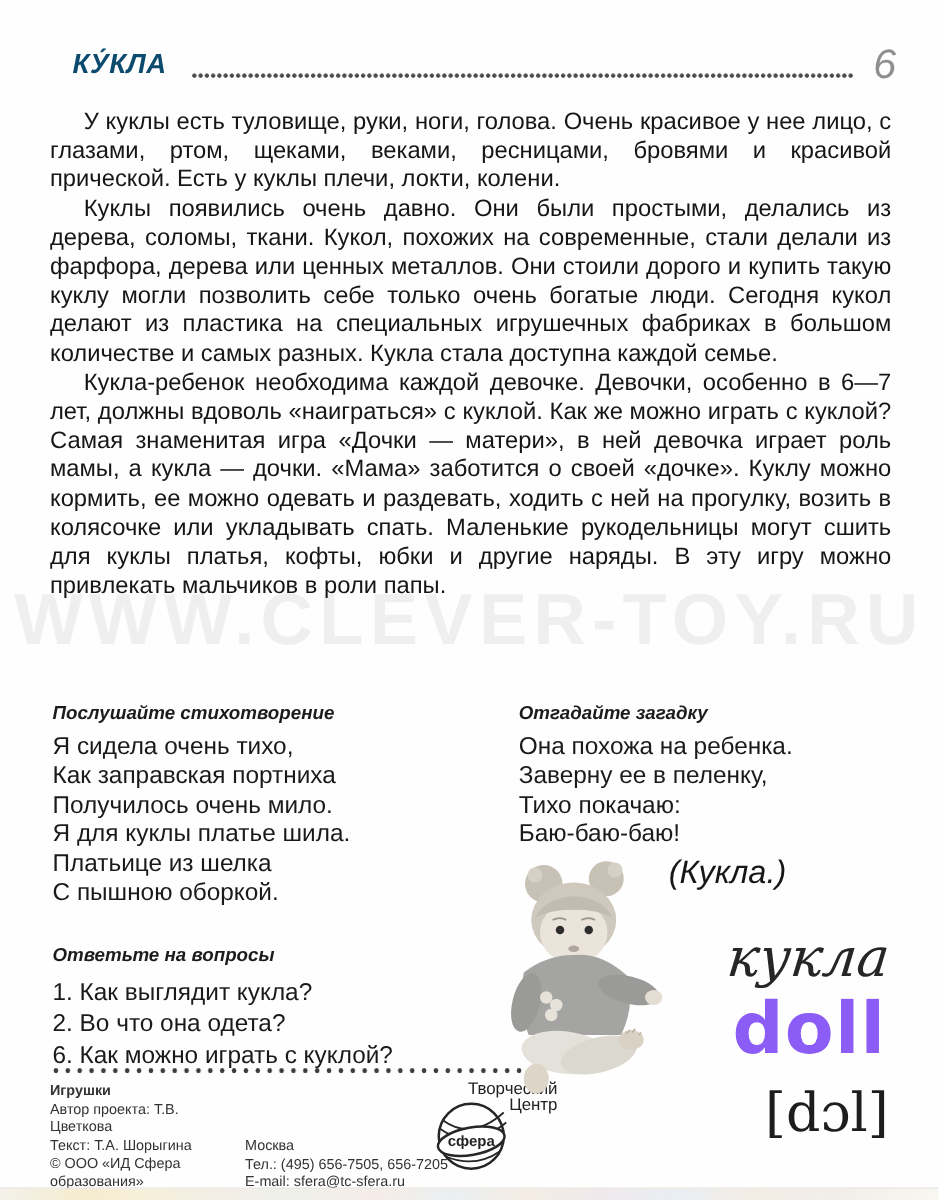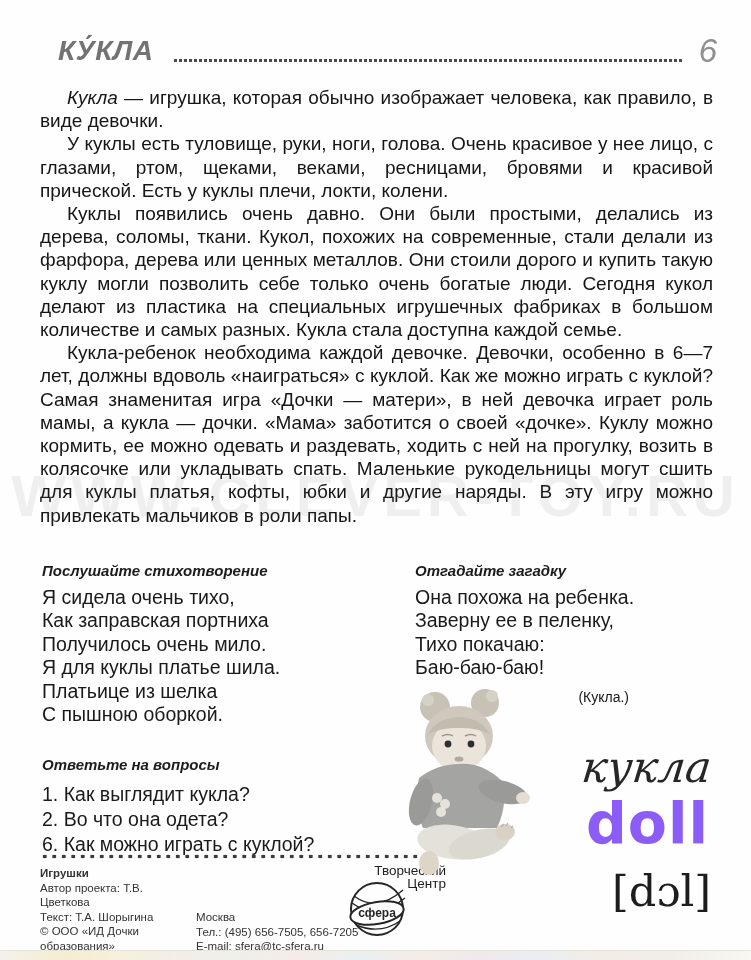--- a/index.html
+++ b/index.html
@@ -11,22 +11,22 @@
     font-family:"Liberation Sans",sans-serif;
     color:#161616;
   }
   
   .header{
     position:absolute;left:58px;right:34px;top:30px;height:38px;
     display:flex;align-items:flex-end;
   }
   .page-title{
     font-style:italic;font-weight:bold;
-    font-size:28px;line-height:34px;letter-spacing:.5px;
-    color:#737373;white-space:nowrap;
+    font-size:22px;line-height:34px;letter-spacing:.5px;
+    color:#0c4a6e;white-space:nowrap;
   }
   .title-dots{
     flex:1;height:5px;margin:0 16px 5px 20px;
     background-image:radial-gradient(circle,#4a4a4a 1.5px,transparent 1.8px);
     background-size:5px 5px;background-repeat:repeat-x;background-position:0 50%;
   }
   .page-number{
     font-style:italic;font-size:33px;line-height:34px;color:#8f8f8f;
   }
   
@@ -49,21 +49,21 @@
   .section-heading{
     font-weight:bold;font-style:italic;font-size:15px;line-height:24px;
     margin:0 0 3px 0;color:#1c1c1c;
   }
   .poem{position:absolute;left:42px;top:559px;width:350px;}
   .poem-line,.riddle-line,.question-line{
     font-size:19.5px;line-height:23.4px;color:#1a1a1a;
   }
   .riddle{position:absolute;left:415px;top:559px;width:302px;}
   .riddle-answer{
-    font-size:14px;line-height:23px;
+    font-style:italic;font-size:26px;line-height:23px;
     text-align:right;padding-right:88px;margin-top:6px;
   }
   .questions{position:absolute;left:42px;top:753px;width:360px;}
   .questions .section-heading{margin-bottom:5px;}
   .question-line{line-height:25px;}
   
   .doll-photo{
     position:absolute;left:397px;top:686px;width:133px;height:192px;z-index:3;
   }
   
@@ -121,21 +121,20 @@
 
   <div class="header">
     <span class="page-title">КУ́КЛА</span>
     <span class="title-dots"></span>
     <span class="page-number">6</span>
   </div>
 
   <div class="watermark">WWW.CLEVER-TOY.RU</div>
 
   <div class="article">
-    <p><span class="lead-italic">Кукла</span><span> — игрушка, которая обычно изображает человека, как правило, в виде девочки.</span></p>
     <p>У куклы есть туловище, руки, ноги, голова. Очень красивое у нее лицо, с глазами, ртом, щеками, веками, ресницами, бровями и красивой прической. Есть у куклы плечи, локти, колени.</p>
     <p>Куклы появились очень давно. Они были простыми, делались из дерева, соломы, ткани. Кукол, похожих на современные, стали делали из фарфора, дерева или ценных металлов. Они стоили дорого и купить такую куклу могли позволить себе только очень богатые люди. Сегодня кукол делают из пластика на специальных игрушечных фабриках в большом количестве и самых разных. Кукла стала доступна каждой семье.</p>
     <p>Кукла-ребенок необходима каждой девочке. Девочки, особенно в 6—7 лет, должны вдоволь «наиграться» с куклой. Как же можно играть с куклой? Самая знаменитая игра «Дочки — матери», в ней девочка играет роль мамы, а кукла — дочки. «Мама» заботится о своей «дочке». Куклу можно кормить, ее можно одевать и раздевать, ходить с ней на прогулку, возить в колясочке или укладывать спать. Маленькие рукодельницы могут сшить для куклы платья, кофты, юбки и другие наряды. В эту игру можно привлекать мальчиков в роли папы.</p>
   </div>
 
   <div class="poem">
     <div class="section-heading">Послушайте стихотворение</div>
     <div class="poem-line">Я сидела очень тихо,</div>
     <div class="poem-line">Как заправская портниха</div>
     <div class="poem-line">Получилось очень мило.</div>
@@ -205,21 +204,21 @@
   <div class="vocab-ru">кукла</div>
   <div class="vocab-en">doll</div>
   <div class="vocab-tr">[dɔl]</div>
 
   <div class="footer-dots"></div>
 
   <div class="footer-col footer-publisher">
     <div class="col-title">Игрушки</div>
     <div>Автор проекта: Т.В. Цветкова</div>
     <div>Текст: Т.А. Шорыгина</div>
-    <div>© ООО «ИД Дочки образования»</div>
+    <div>© ООО «ИД Сфера образования»</div>
   </div>
 
   <div class="footer-col footer-contacts">
     <div>Москва</div>
     <div>Тел.: (495) 656-7505, 656-7205</div>
     <div>E-mail: sfera@tc-sfera.ru</div>
     <div>Сайт: www.sfera-book.ru</div>
   </div>
 
   <div class="footer-logo">

